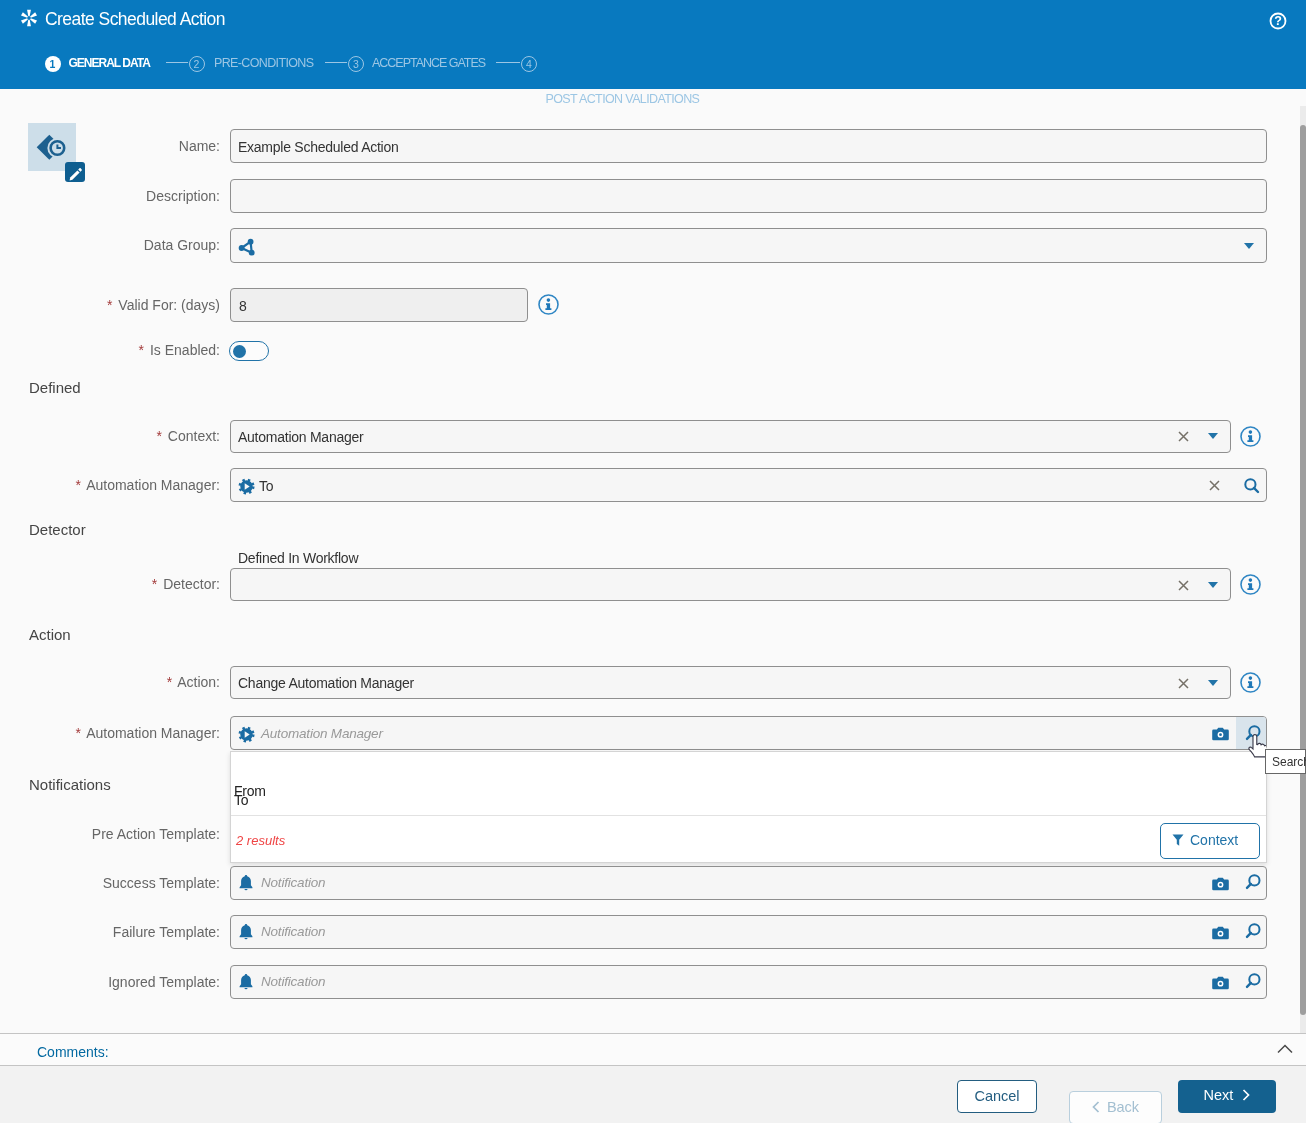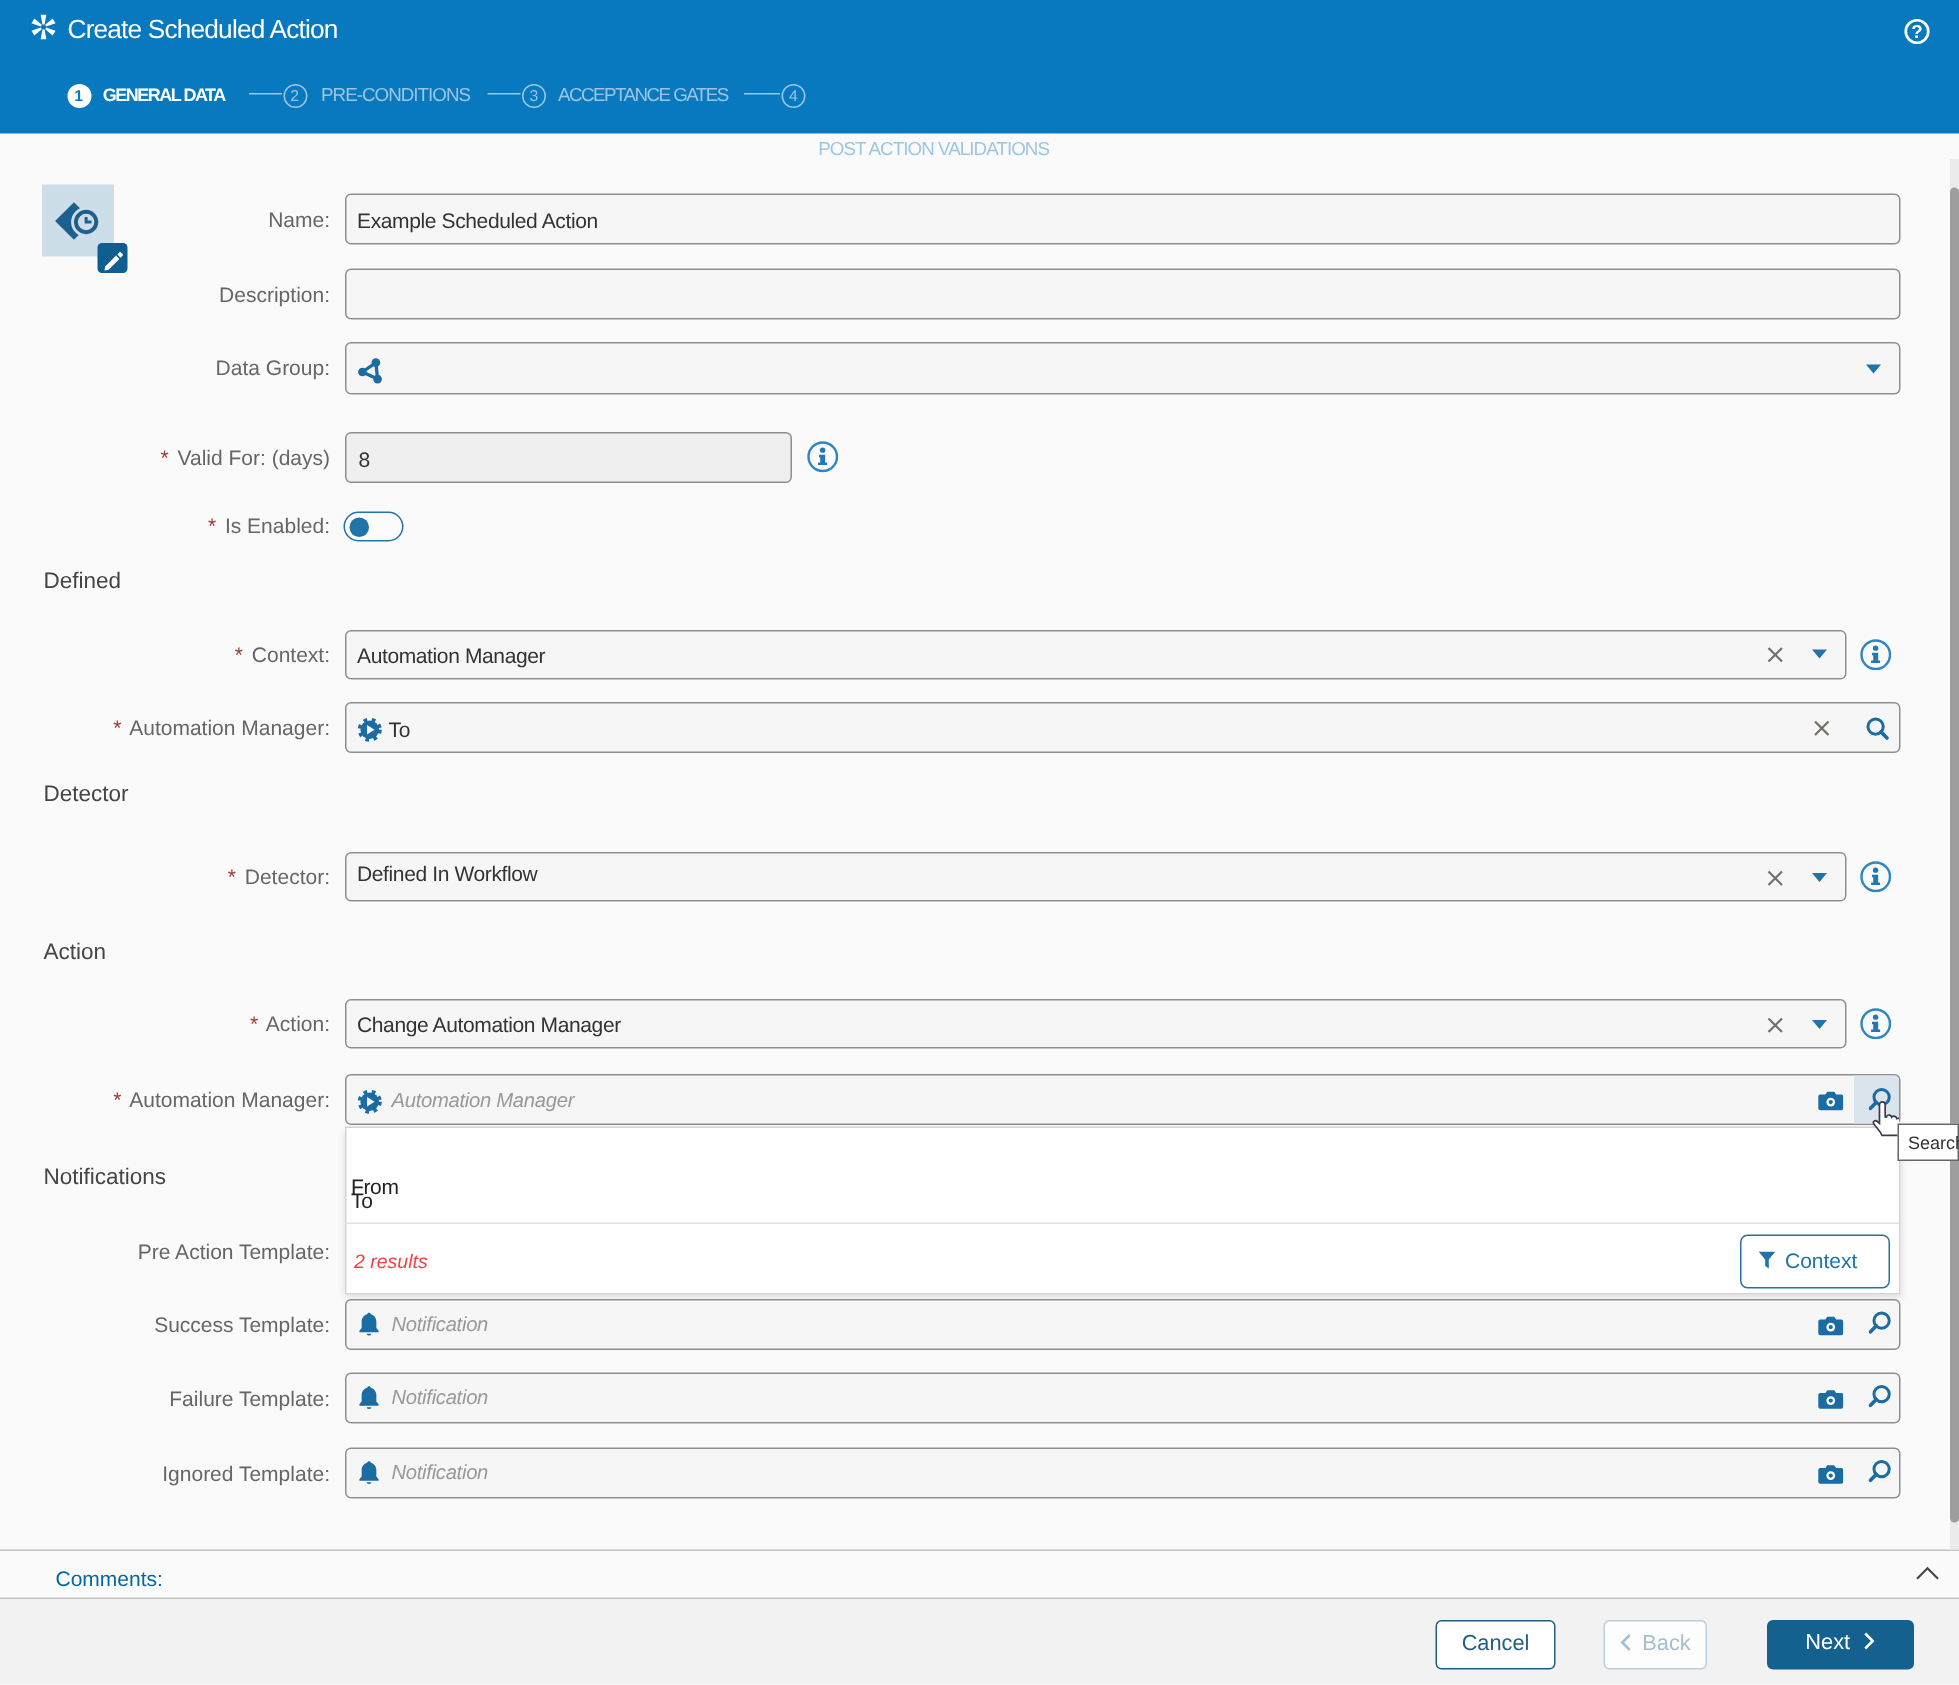--- a/index.html
+++ b/index.html
@@ -143,21 +143,21 @@
       <path d="M1,1 L10,10 M10,1 L1,10" stroke="#757067" stroke-width="1.5" fill="none"></path>
     </svg>
   <svg class="ico" style="left:1243px;top:477px" width="18" height="18" viewBox="0 0 18 18">
     <circle cx="7.4" cy="7.4" r="5.1" fill="none" stroke="#1b6ca3" stroke-width="2"></circle>
     <path d="M10.9,10.9 L15,15" stroke="#1b6ca3" stroke-width="2.4" stroke-linecap="round"></path>
   </svg>
 
   <div class="sect" style="top:521px;">Detector</div>
   <div class="lbl" style="left:-80px;top:576px;"><span class="req">*</span> Detector:</div>
   <div class="inp" style="left:230px;top:568px;width:1001px;height:33px;"></div>
-  <div class="val" style="left:238px;top:574px;">Defined In Workflow</div>
+  <div class="val" style="left:238px;top:550px;">Defined In Workflow</div>
   <svg class="x" style="left:1178px;top:580px;" viewBox="0 0 11 11">
       <path d="M1,1 L10,10 M10,1 L1,10" stroke="#757067" stroke-width="1.5" fill="none"></path>
     </svg>
   <div class="caret" style="left:1208px;top:582px;"></div>
   <svg class="ico" style="left:1240px;top:574px" width="21" height="21" viewBox="0 0 21 21">
     <circle cx="10.5" cy="10.5" r="9.5" fill="none" stroke="#2f86c4" stroke-width="1.6"></circle>
     <circle cx="10.4" cy="6.1" r="1.8" fill="#1f78b8"></circle>
     <path d="M8.0,9.2 L12.1,9.2 L12.1,14.3 L13.4,14.3 L13.4,16 L7.4,16 L7.4,14.3 L8.8,14.3 L8.8,10.9 L8.0,10.9 Z" fill="#1f78b8"></path>
   </svg>
 
@@ -259,21 +259,21 @@
     <path d="M5.9,9.9 L2,13.9" stroke="#1b6ca3" stroke-width="2.4" stroke-linecap="round"></path>
   </svg>
 
   <div id="comments"></div>
   <div style="position:absolute;left:37px;top:1044px;font-size:14px;color:#0369a1;">Comments:</div>
   <svg class="ico" style="left:1277px;top:1044px" width="16" height="10" viewBox="0 0 16 10">
     <polyline points="1,8.5 8,1.5 15,8.5" fill="none" stroke="#4a4a4a" stroke-width="1.5"></polyline>
   </svg>
   <div id="footer"></div>
   <div class="btn" style="left:957px;width:80px;background:#ffffff;border:1px solid #235d80;color:#235d80;">Cancel</div>
-  <div class="btn" style="left:1069px;width:69px;background:#fdfdfd;border:1px solid #b9cfdd;color:#a3bfd1;"><svg width="8" height="12" viewBox="0 0 8 12" style="vertical-align:-1px;margin-right:7px;">
+  <div class="btn" style="left:1069px;width:93px;background:#fdfdfd;border:1px solid #b9cfdd;color:#a3bfd1;margin-top:11px;"><svg width="8" height="12" viewBox="0 0 8 12" style="vertical-align:-1px;margin-right:7px;">
         <polyline points="6.5,1 1.5,6 6.5,11" fill="none" stroke="#a3bfd1" stroke-width="1.7"></polyline>
       </svg>Back</div>
   <div class="btn" style="left:1178px;width:98px;background:#14618f;color:#ffffff;">Next<svg width="8" height="12" viewBox="0 0 8 12" style="vertical-align:-1px;margin-left:9px;">
         <polyline points="1.5,1 6.5,6 1.5,11" fill="none" stroke="#ffffff" stroke-width="1.7"></polyline>
       </svg></div>
 
   <div style="position:absolute;left:1300px;top:106px;width:6px;height:927px;background:#ebebeb;"></div>
   <div style="position:absolute;left:1300px;top:125px;width:6px;height:890px;background:#9e9e9e;border-radius:3px;"></div>
 
   <svg class="ico" style="left:1247px;top:733px" width="19" height="25" viewBox="0 0 20 26">

